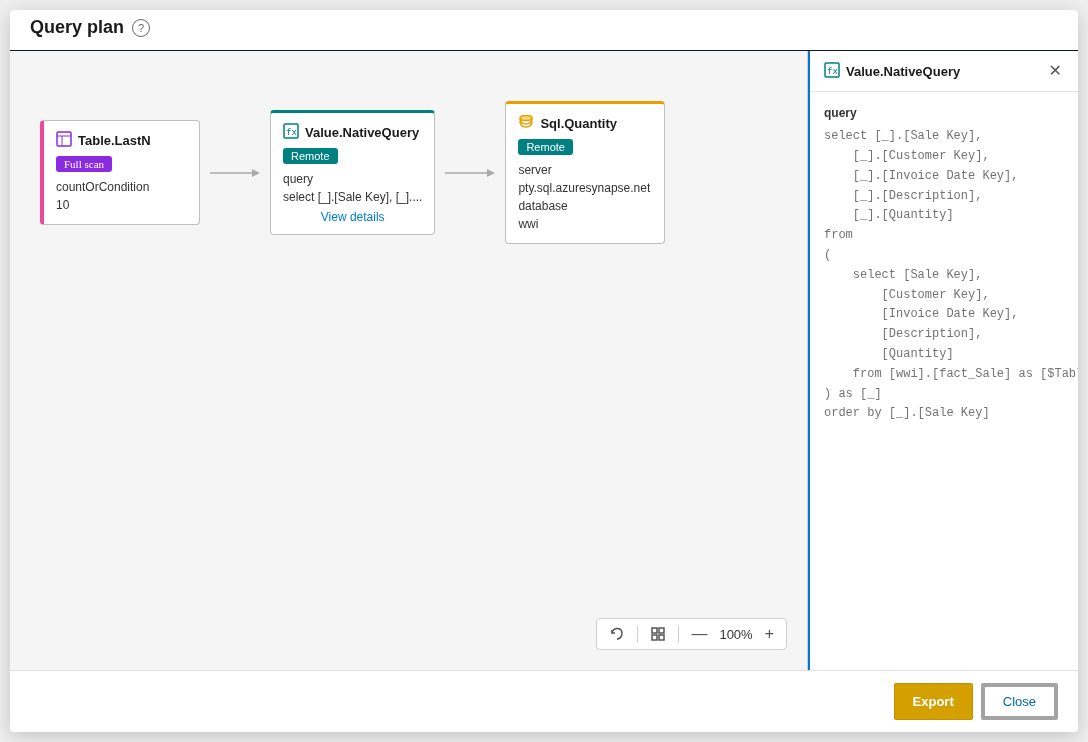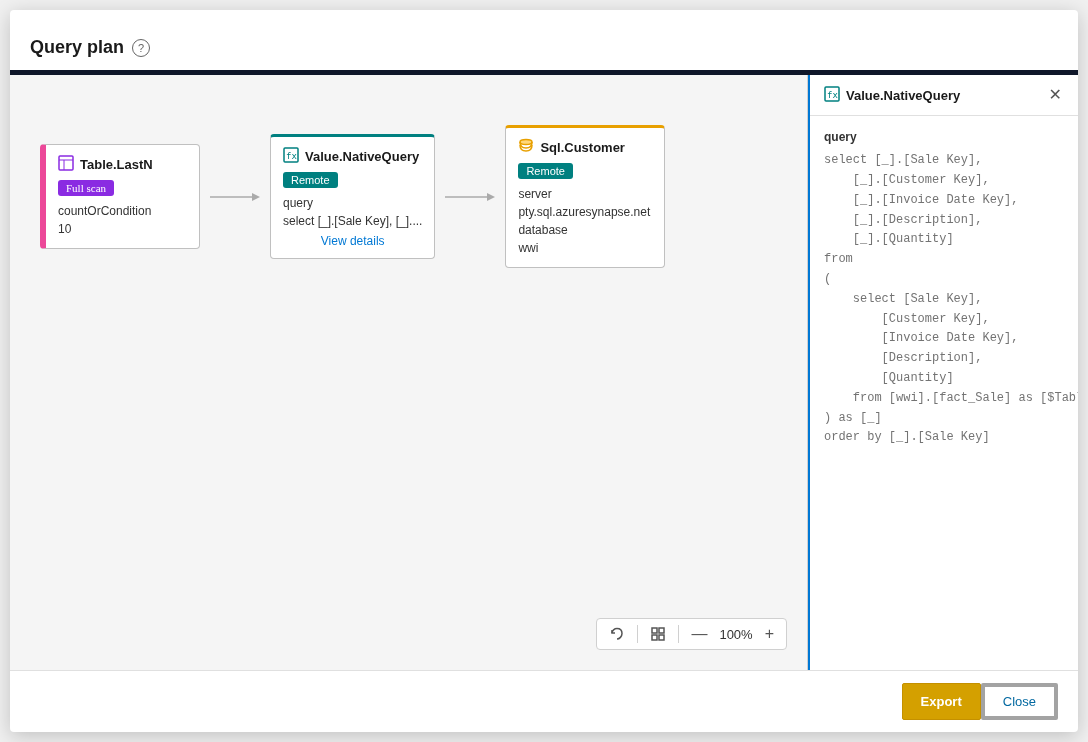--- a/index.html
+++ b/index.html
@@ -17,22 +17,22 @@
       height: 722px;
       background: #fff;
       border-radius: 4px;
       box-shadow: 0 4px 20px rgba(0,0,0,0.2);
       display: flex;
       flex-direction: column;
     }
     .dialog-header {
       display: flex;
       align-items: center;
-      padding: 27px 20px 12px;
-      border-bottom: 5px solid #0f172a;
+      padding: 7px 20px 12px;
+      border-bottom: 1px solid #0f172a;
       gap: 8px;
     }
     .dialog-title {
       font-size: 18px;
       font-weight: 600;
       color: #1a1a1a;
     }
     .help-icon {
       width: 18px;
       height: 18px;
@@ -119,21 +119,21 @@
       margin-top: 4px;
       text-align: center;
     }
     .node-value-native {
       border-top: 3px solid #008080;
     }
     .node-sql-database {
       border-top: 3px solid #e8a000;
     }
     .node-table-lastn {
-      border-left: 6px solid #ec4899;
+      border-left: 4px solid #ec4899;
     }
     .arrow {
       display: flex;
       align-items: center;
       margin: 0 10px;
       color: #888;
     }
     .arrow svg {
       width: 50px;
       height: 20px;
@@ -223,20 +223,21 @@
       font-size: 12px;
       color: #737373;
       white-space: pre;
       line-height: 1.65;
     }
     
     .dialog-footer {
       padding: 12px 20px;
       display: flex;
       justify-content: flex-end;
+      gap: 8px;
       border-top: 1px solid #e0e0e0;
     }
     .btn {
       padding: 7px 18px;
       border-radius: 2px;
       font-size: 13px;
       cursor: pointer;
       font-family: inherit;
     }
     .btn-primary {
@@ -325,21 +326,21 @@
 
         <div class="node node-sql-database">
           <div class="node-header">
             <span class="node-icon node-icon-sql">
               <svg width="16" height="16" viewBox="0 0 16 16" fill="none">
                 <ellipse cx="8" cy="4" rx="6" ry="2.5" stroke="#e8a000" stroke-width="1.5" fill="#ffd77a"></ellipse>
                 <path d="M2 4 Q2 10 8 10 Q14 10 14 4" stroke="#e8a000" stroke-width="1.5" fill="none"></path>
                 <path d="M2 7 Q2 13 8 13 Q14 13 14 7" stroke="#e8a000" stroke-width="1.5" fill="none"></path>
               </svg>
             </span>
-            <span class="node-title">Sql.Customer</span>
+            <span class="node-title">Sql.Quantity</span>
           </div>
           <div class="node-badge badge-remote">Remote</div>
           <div class="node-prop">server</div>
           <div class="node-prop">pty.sql.azuresynapse.net</div>
           <div class="node-prop">database</div>
           <div class="node-prop">wwi</div>
         </div>
 
       </div>
 

